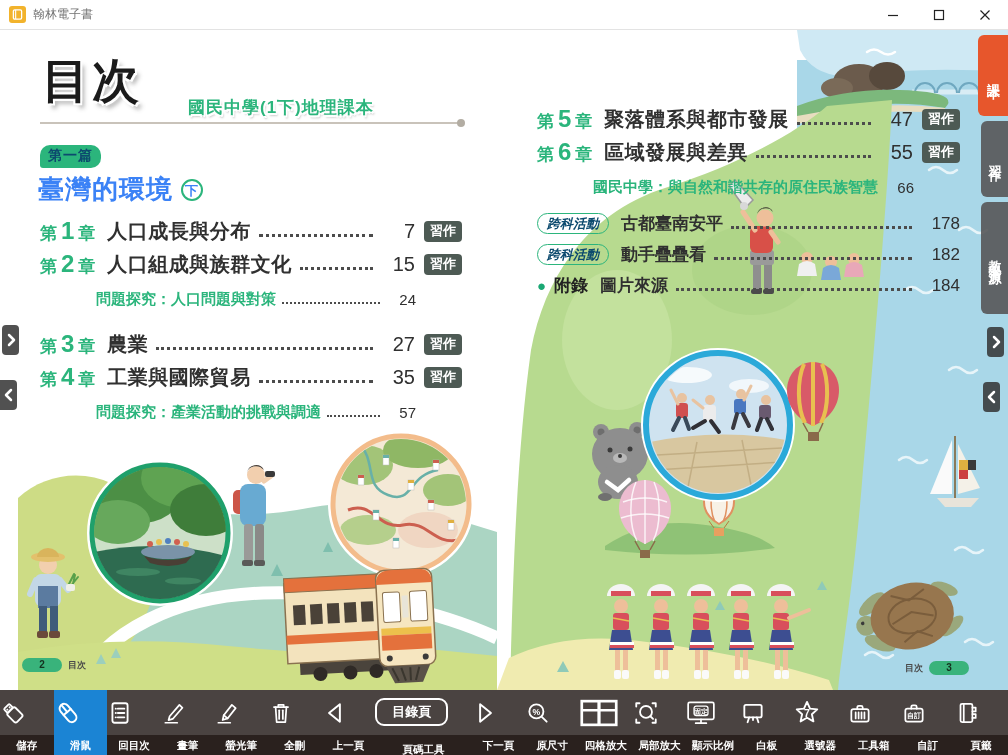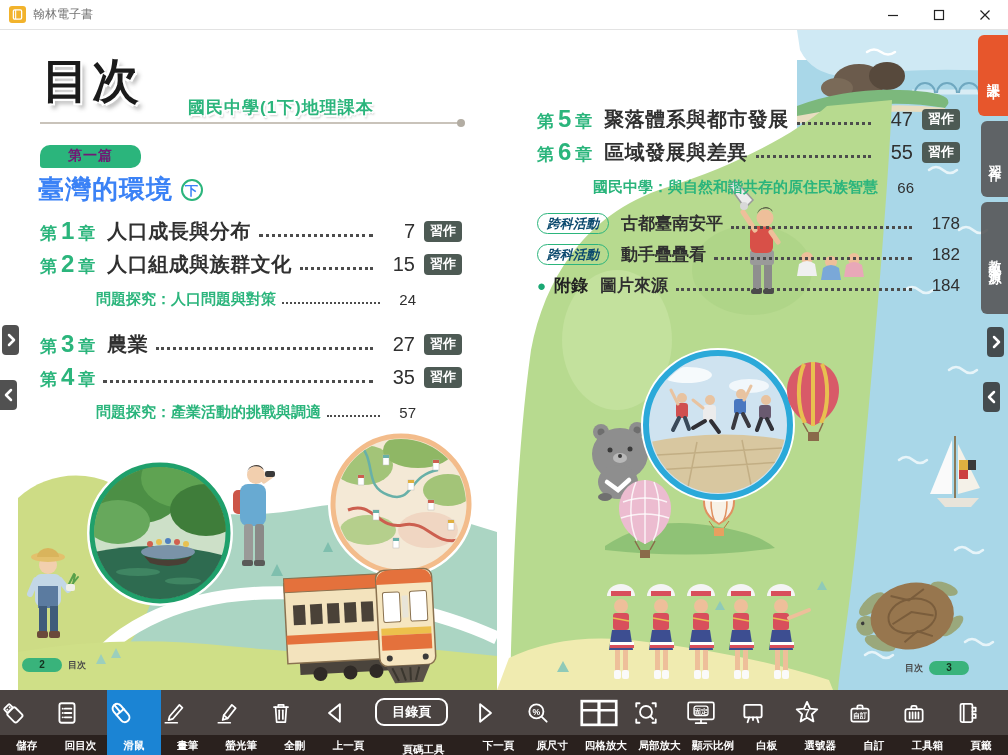--- a/index.html
+++ b/index.html
@@ -22,22 +22,22 @@
 
   
   .page-title { position:absolute; left:42px; top:20px; z-index:5; font-size:47px; font-weight:900; color:#1b1b1b;
     letter-spacing:3px;
     text-shadow:-2px -2px 0 #fff,2px -2px 0 #fff,-2px 2px 0 #fff,2px 2px 0 #fff,4px 5px 4px rgba(90,90,90,.45); }
   .page-subtitle { position:absolute; left:188px; top:66px; z-index:5; font-size:17px; font-weight:900; color:#2bb57c;
     letter-spacing:1px;
     text-shadow:-1.5px -1.5px 0 #fff,1.5px -1.5px 0 #fff,-1.5px 1.5px 0 #fff,1.5px 1.5px 0 #fff,2px 3px 2px rgba(120,120,120,.4); }
   .divider { position:absolute; left:40px; top:92px; width:422px; height:2px; background:#c9c3ba; z-index:5; }
   .divider::after { content:""; position:absolute; right:-3px; top:-3px; width:8px; height:8px; border-radius:50%; background:#b3ada3; }
-  .part-badge { position:absolute; left:40px; top:115px; z-index:5; background:#2bb57c; color:#701a75;
-    font-size:14px; font-weight:bold; border-radius:10px 10px 10px 3px; padding:2px 28px 3px; letter-spacing:1px; }
+  .part-badge { position:absolute; left:40px; top:115px; z-index:5; background:#2bb57c; color:#0c4a6e;
+    font-size:14px; font-weight:bold; border-radius:10px 10px 10px 3px; padding:2px 8px 3px; letter-spacing:1px; }
   .part-title { position:absolute; left:38px; top:142px; z-index:5; font-size:26px; font-weight:900; color:#3b82f6; letter-spacing:1px; }
   .part-mark { display:inline-block; width:22px; height:22px; border:2px solid #2bb57c; border-radius:50%;
     font-size:13px; line-height:19px; text-align:center; margin-left:8px; vertical-align:3px; }
 
   
   .toc { position:absolute; z-index:5; }
   .toc-left { left:40px; top:185px; width:422px; }
   .toc-right { left:537px; top:73px; width:423px; }
   .row { display:flex; align-items:center; height:33px; }
   .row.sub { height:30px; padding-left:56px; padding-right:46px; margin-top:3px; margin-bottom:6px; }
@@ -513,20 +513,21 @@
         <span class="dots"></span>
         <span class="pg">27</span>
         <span class="hw-badge">習作</span>
       </div>
       <div class="row chapter">
         <span class="chnum">
             <span>第</span>
             <span class="n">4</span>
             <span>章</span>
           </span>
+        <span class="chtitle">工業與國際貿易</span>
         <span class="dots"></span>
         <span class="pg">35</span>
         <span class="hw-badge">習作</span>
       </div>
       <div class="row sub">
         <span class="subtitle">問題探究：產業活動的挑戰與調適</span>
         <span class="dots"></span>
         <span class="pg">57</span>
       </div>
     </div>
@@ -624,46 +625,46 @@
             <g transform="rotate(-45 12 12)">
               <rect x="8.5" y="3.5" width="7" height="5" rx="1"></rect>
               <rect x="7" y="8.5" width="10" height="12" rx="2"></rect>
               <line x1="10.5" y1="6" x2="10.5" y2="6.2"></line>
               <line x1="13.5" y1="6" x2="13.5" y2="6.2"></line>
             </g>
           </svg>
       </span>
       <span class="tb-label">儲存</span>
     </div>
+    <div class="tb-item active">
+      <span class="tb-ic">
+        <svg width="28" height="28" viewBox="0 0 24 24" stroke="#fff" stroke-width="1.7" fill="none" stroke-linecap="round" stroke-linejoin="round">
+            <g transform="rotate(-40 12 12)">
+              <rect x="8" y="3" width="8" height="18" rx="4"></rect>
+              <line x1="8" y1="11" x2="16" y2="11"></line>
+              <line x1="12" y1="3" x2="12" y2="11"></line>
+            </g>
+          </svg>
+      </span>
+      <span class="tb-label">滑鼠</span>
+    </div>
     <div class="tb-item">
       <span class="tb-ic">
         <svg width="26" height="26" viewBox="0 0 24 24" stroke="#fff" stroke-width="1.7" fill="none" stroke-linecap="round" stroke-linejoin="round">
             <rect x="5" y="3" width="14" height="18" rx="2"></rect>
             <line x1="10" y1="8" x2="16" y2="8"></line>
             <line x1="10" y1="12" x2="16" y2="12"></line>
             <line x1="10" y1="16" x2="16" y2="16"></line>
             <line x1="8" y1="8" x2="8.2" y2="8"></line>
             <line x1="8" y1="12" x2="8.2" y2="12"></line>
             <line x1="8" y1="16" x2="8.2" y2="16"></line>
           </svg>
       </span>
       <span class="tb-label">回目次</span>
     </div>
-    <div class="tb-item active">
-      <span class="tb-ic">
-        <svg width="28" height="28" viewBox="0 0 24 24" stroke="#fff" stroke-width="1.7" fill="none" stroke-linecap="round" stroke-linejoin="round">
-            <g transform="rotate(-40 12 12)">
-              <rect x="8" y="3" width="8" height="18" rx="4"></rect>
-              <line x1="8" y1="11" x2="16" y2="11"></line>
-              <line x1="12" y1="3" x2="12" y2="11"></line>
-            </g>
-          </svg>
-      </span>
-      <span class="tb-label">滑鼠</span>
-    </div>
     <div class="tb-item">
       <span class="tb-ic">
         <svg width="26" height="26" viewBox="0 0 24 24" stroke="#fff" stroke-width="1.6" fill="none" stroke-linecap="round" stroke-linejoin="round">
             <path d="M8,15 L17,4.5 L19.8,7.2 L10.8,17.5 L7,18.5 Z"></path>
             <line x1="4" y1="21" x2="15" y2="21"></line>
           </svg>
       </span>
       <span class="tb-label">畫筆</span>
     </div>
     <div class="tb-item">
@@ -769,36 +770,36 @@
         <svg width="28" height="28" viewBox="0 0 24 24" stroke="#fff" stroke-width="1.6" fill="none" stroke-linejoin="round">
             <path d="M12,2.5 L14.6,8.2 L20.8,8.9 L16.2,13.1 L17.5,19.2 L12,16.1 L6.5,19.2 L7.8,13.1 L3.2,8.9 L9.4,8.2 Z"></path>
             <text x="12" y="15" font-size="9" font-weight="bold" text-anchor="middle" fill="#fff" stroke="none">7</text>
           </svg>
       </span>
       <span class="tb-label">選號器</span>
     </div>
     <div class="tb-item">
       <span class="tb-ic">
         <svg width="26" height="26" viewBox="0 0 24 24" stroke="#fff" stroke-width="1.6" fill="none" stroke-linecap="round" stroke-linejoin="round">
+            <rect x="4" y="8.5" width="16" height="11.5" rx="2"></rect>
+            <path d="M9.5,8.5 L9.5,7 Q9.5,5.5 11,5.5 L13,5.5 Q14.5,5.5 14.5,7 L14.5,8.5"></path>
+            <path d="M8,11.5 V17 M10.7,11.5 V17 M13.4,11.5 V17 M16.1,11.5 V17"></path>
+          </svg>
+      </span>
+      <span class="tb-label">工具箱</span>
+    </div>
+    <div class="tb-item">
+      <span class="tb-ic">
+        <svg width="26" height="26" viewBox="0 0 24 24" stroke="#fff" stroke-width="1.6" fill="none" stroke-linecap="round" stroke-linejoin="round">
             <rect x="4" y="8" width="16" height="12" rx="2"></rect>
             <path d="M9.5,8 L9.5,6.5 Q9.5,5 11,5 L13,5 Q14.5,5 14.5,6.5 L14.5,8"></path>
             <text x="12" y="16.5" font-size="6.5" font-weight="bold" text-anchor="middle" fill="#fff" stroke="none">自訂</text>
           </svg>
       </span>
       <span class="tb-label">自訂</span>
-    </div>
-    <div class="tb-item">
-      <span class="tb-ic">
-        <svg width="26" height="26" viewBox="0 0 24 24" stroke="#fff" stroke-width="1.6" fill="none" stroke-linecap="round" stroke-linejoin="round">
-            <rect x="4" y="8.5" width="16" height="11.5" rx="2"></rect>
-            <path d="M9.5,8.5 L9.5,7 Q9.5,5.5 11,5.5 L13,5.5 Q14.5,5.5 14.5,7 L14.5,8.5"></path>
-            <path d="M8,11.5 V17 M10.7,11.5 V17 M13.4,11.5 V17 M16.1,11.5 V17"></path>
-          </svg>
-      </span>
-      <span class="tb-label">工具箱</span>
     </div>
     <div class="tb-item">
       <span class="tb-ic">
         <svg width="26" height="26" viewBox="0 0 24 24" stroke="#fff" stroke-width="1.6" fill="none" stroke-linecap="round" stroke-linejoin="round">
             <rect x="6" y="3.5" width="11" height="17" rx="1.5"></rect>
             <path d="M17,7 L20,7 L20,10.5 L17,10.5"></path>
             <path d="M17,13 L20,13 L20,16.5 L17,16.5"></path>
             <line x1="9" y1="3.5" x2="9" y2="20.5"></line>
           </svg>
       </span>

